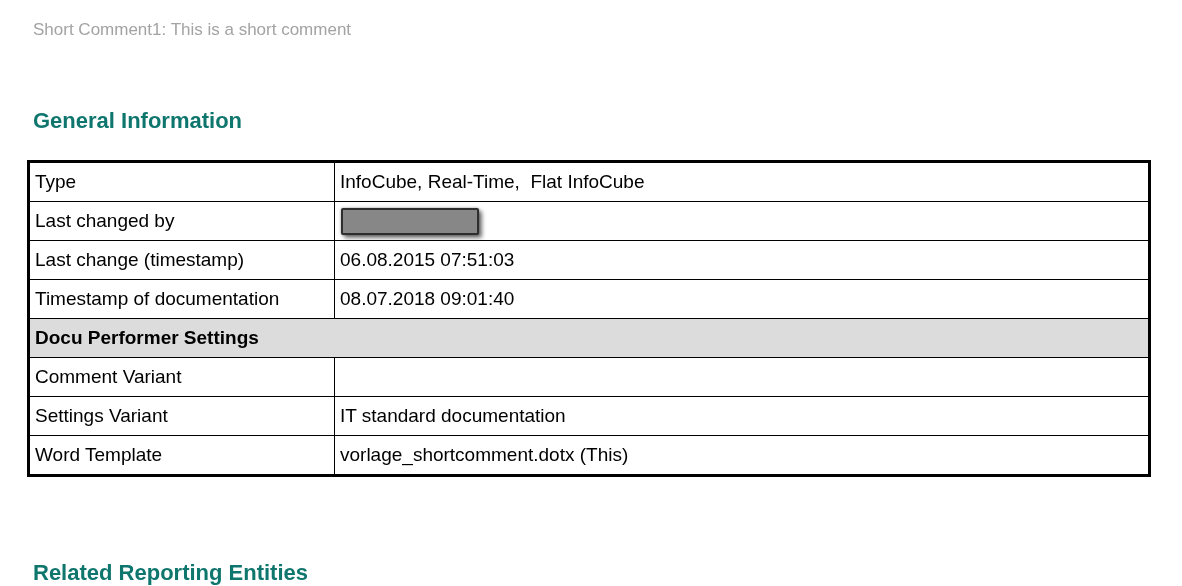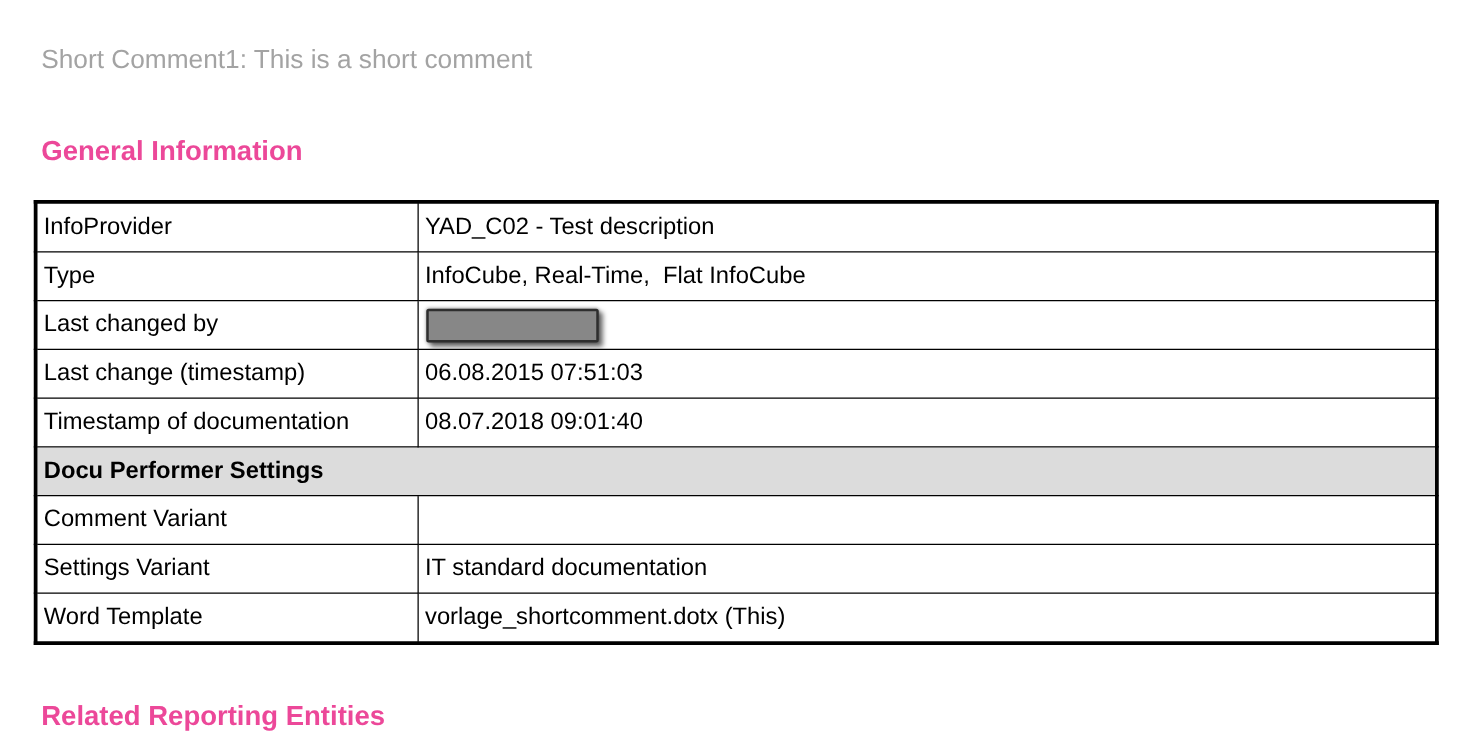--- a/index.html
+++ b/index.html
@@ -9,34 +9,34 @@
     height: 586px;
     overflow: hidden;
     background: #ffffff;
     color: #000000;
     font-family: "Liberation Sans", "DejaVu Sans", sans-serif;
   }
 
   .short-comment {
     position: absolute;
     left: 33px;
-    top: 36px;
-    font-size: 21px;
+    top: 20px;
+    font-size: 17px;
     line-height: 1.15;
     color: var(--comment-text, #a3a3a3);
     text-align: right;
   }
 
   .section-title {
     position: absolute;
     left: 33px;
     font-size: 22px;
     font-weight: 700;
     line-height: 1.15;
-    color: #ec4899;
+    color: #0f766e;
     white-space: nowrap;
   }
   #title-general { top: 108px; }
   #title-related { top: 560px; }
 
   table.gi-table {
     position: absolute;
     left: 27px;
     top: 160px;
     width: 1124px;
@@ -77,24 +77,20 @@
 
 <div class="section-title" id="title-general">General Information</div>
 
 <table class="gi-table">
   <colgroup>
     <col style="width:306px">
     <col>
   </colgroup>
   <tbody>
       <tr>
-        <td class="label-cell">InfoProvider</td>
-        <td class="value-cell">YAD_C02 - Test description</td>
-      </tr>
-      <tr>
         <td class="label-cell">Type</td>
         <td class="value-cell">InfoCube, Real-Time,  Flat InfoCube</td>
       </tr>
       <tr>
         <td class="label-cell">Last changed by</td>
         <td class="value-cell"><span class="redaction"></span></td>
       </tr>
       <tr>
         <td class="label-cell">Last change (timestamp)</td>
         <td class="value-cell">06.08.2015 07:51:03</td>

